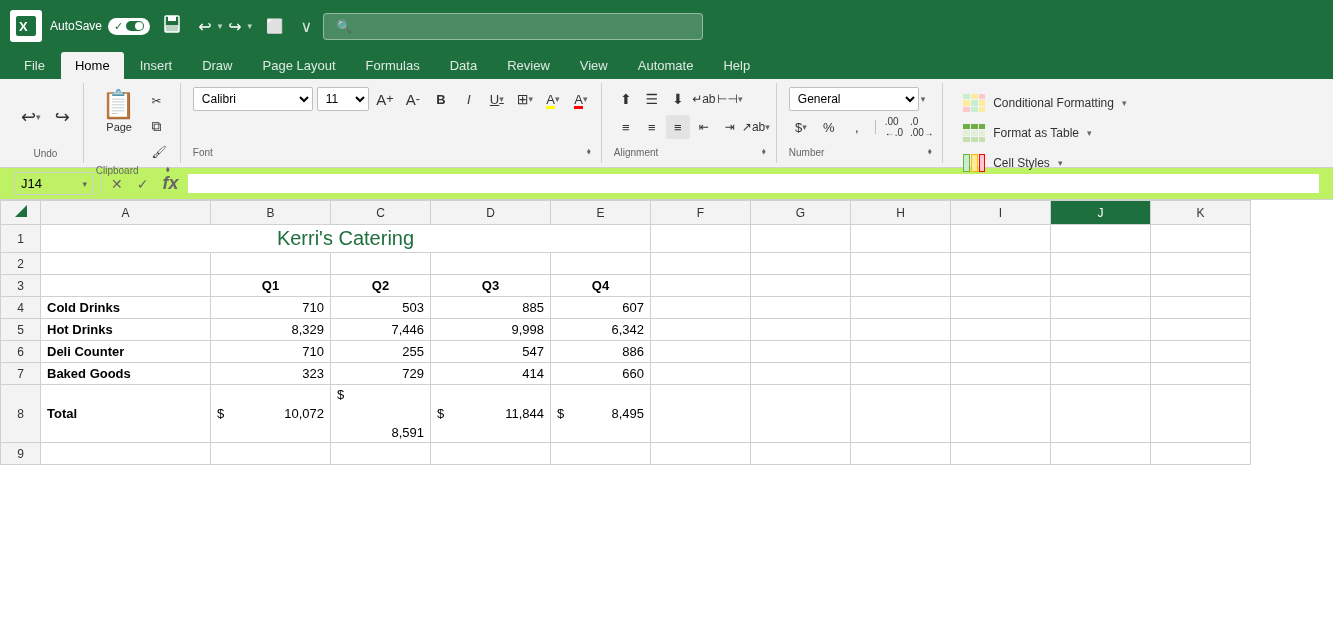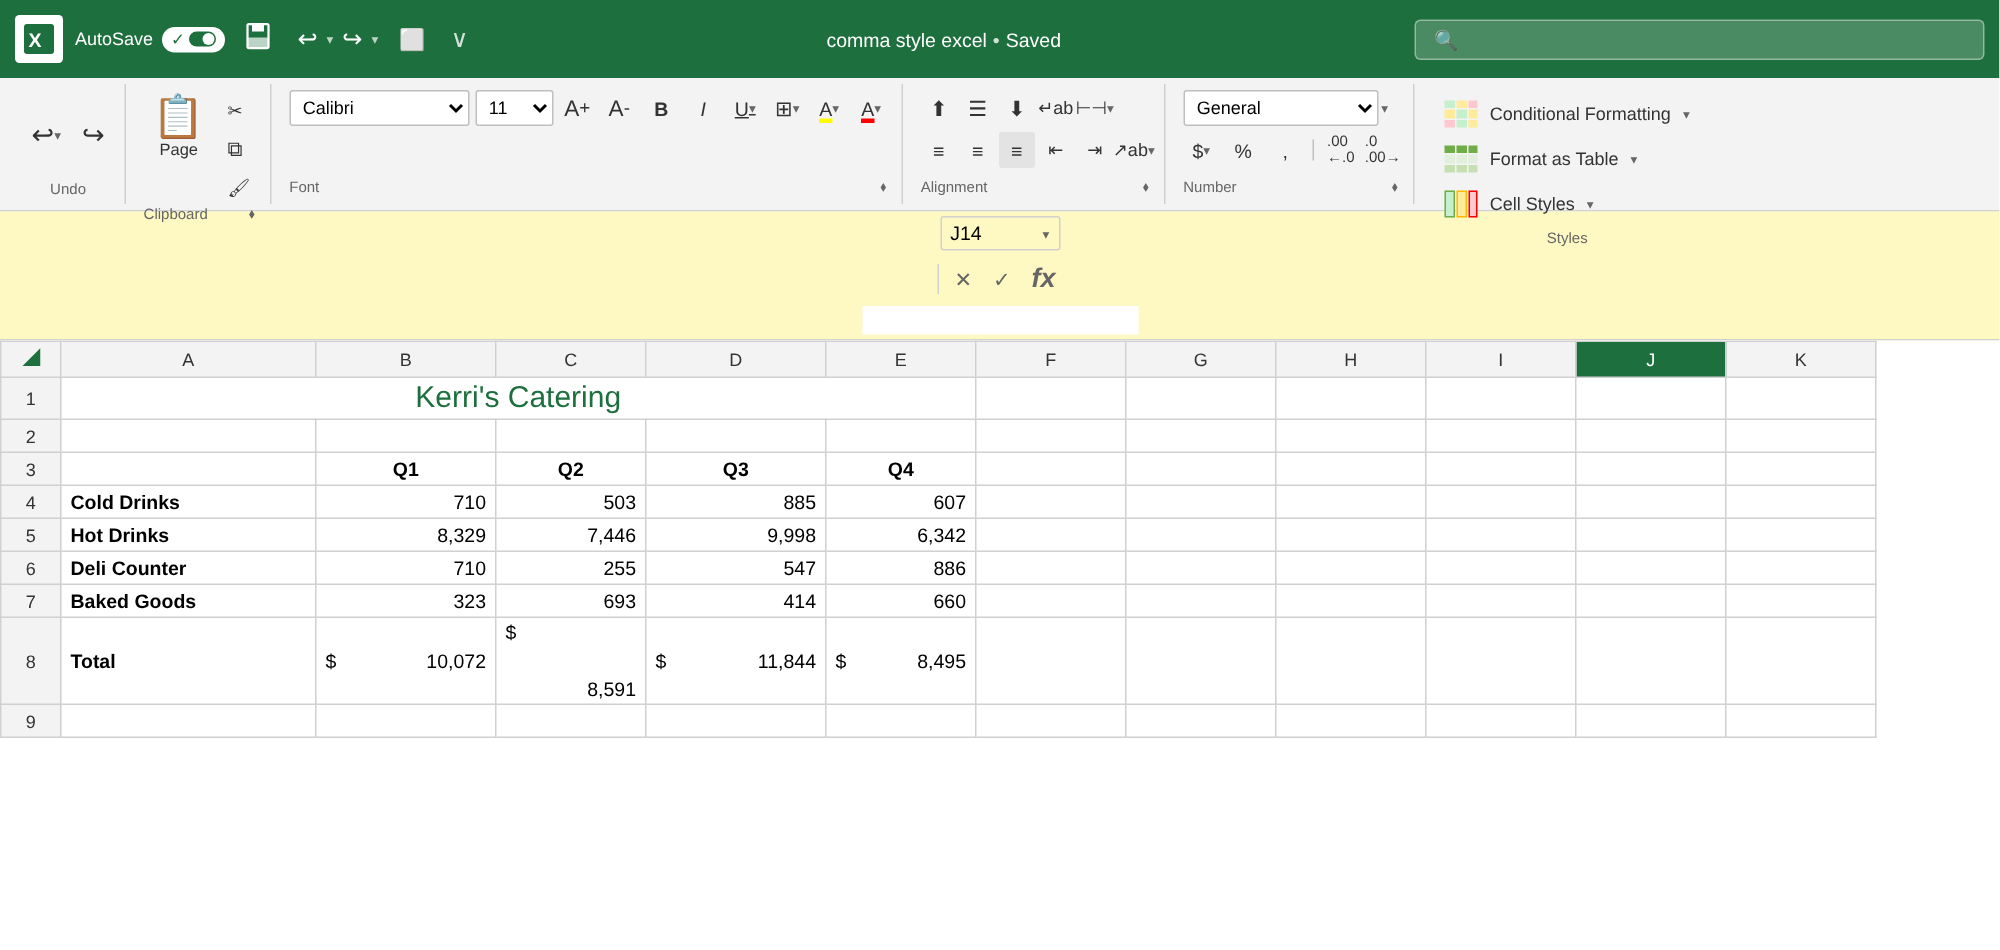--- a/index.html
+++ b/index.html
@@ -249,22 +249,21 @@
       white-space: nowrap;
     }
 
     
     .formula-bar {
       display: flex;
       align-items: center;
       padding: 3px 14px;
       border-bottom: 1px solid #d0d0d0;
       gap: 6px;
-      background: #fef9c3;
-      flex-direction: column;
+      background: #bef264;
     }
     .cell-ref {
       width: 80px;
       border: 1px solid #d0d0d0;
       border-radius: 2px;
       padding: 3px 6px;
       font-size: 13px;
       display: flex;
       align-items: center;
       justify-content: space-between;
@@ -415,34 +414,42 @@
     <div class="undo-redo-area">
       <span class="undo-redo-btn">↩</span>
       <span class="caret" style="color:rgba(255,255,255,0.7);">▾</span>
       <span class="undo-redo-btn">↪</span>
       <span class="caret" style="color:rgba(255,255,255,0.7);">▾</span>
     </div>
     <div class="window-btn">⬜</div>
     <div class="quick-access" style="color:rgba(255,255,255,0.8);">∨</div>
   </div>
 
-  <div class="title-center">
-    <span>comma style excel</span>
-    <span class="title-dot">•</span>
-    <span>Saved</span>
-  </div>
 
   <div class="title-right">
     <div class="search-bar">
       <span style="color:rgba(255,255,255,0.7);">🔍</span>
     </div>
   </div>
 </div>
 
 <div class="ribbon">
+  <div class="ribbon-tabs">
+    <div class="ribbon-tab">File</div>
+    <div class="ribbon-tab active">Home</div>
+    <div class="ribbon-tab">Insert</div>
+    <div class="ribbon-tab">Draw</div>
+    <div class="ribbon-tab">Page Layout</div>
+    <div class="ribbon-tab">Formulas</div>
+    <div class="ribbon-tab">Data</div>
+    <div class="ribbon-tab">Review</div>
+    <div class="ribbon-tab">View</div>
+    <div class="ribbon-tab">Automate</div>
+    <div class="ribbon-tab">Help</div>
+  </div>
 
   <div class="ribbon-content">
 
     <div class="ribbon-group" style="min-width:70px;">
       <div class="ribbon-group-content" style="flex-direction:column;gap:2px;align-items:center;justify-content:center;flex:1;">
         <div style="display:flex;gap:4px;">
           <div class="ribbon-small-btn" style="font-size:18px;">↩<span class="caret">▾</span></div>
           <div class="ribbon-small-btn" style="font-size:18px;">↪</div>
         </div>
       </div>
@@ -736,21 +743,21 @@
         <td class="cell"></td>
         <td class="cell"></td>
         <td class="cell"></td>
         <td class="cell"></td>
       </tr>
 
       <tr>
         <td class="row-num">7</td>
         <td class="cell bold-label">Baked Goods</td>
         <td class="cell data-right">323</td>
-        <td class="cell data-right">693</td>
+        <td class="cell data-right">729</td>
         <td class="cell data-right">414</td>
         <td class="cell data-right">660</td>
         <td class="cell"></td>
         <td class="cell"></td>
         <td class="cell"></td>
         <td class="cell"></td>
         <td class="cell"></td>
         <td class="cell"></td>
       </tr>
 

